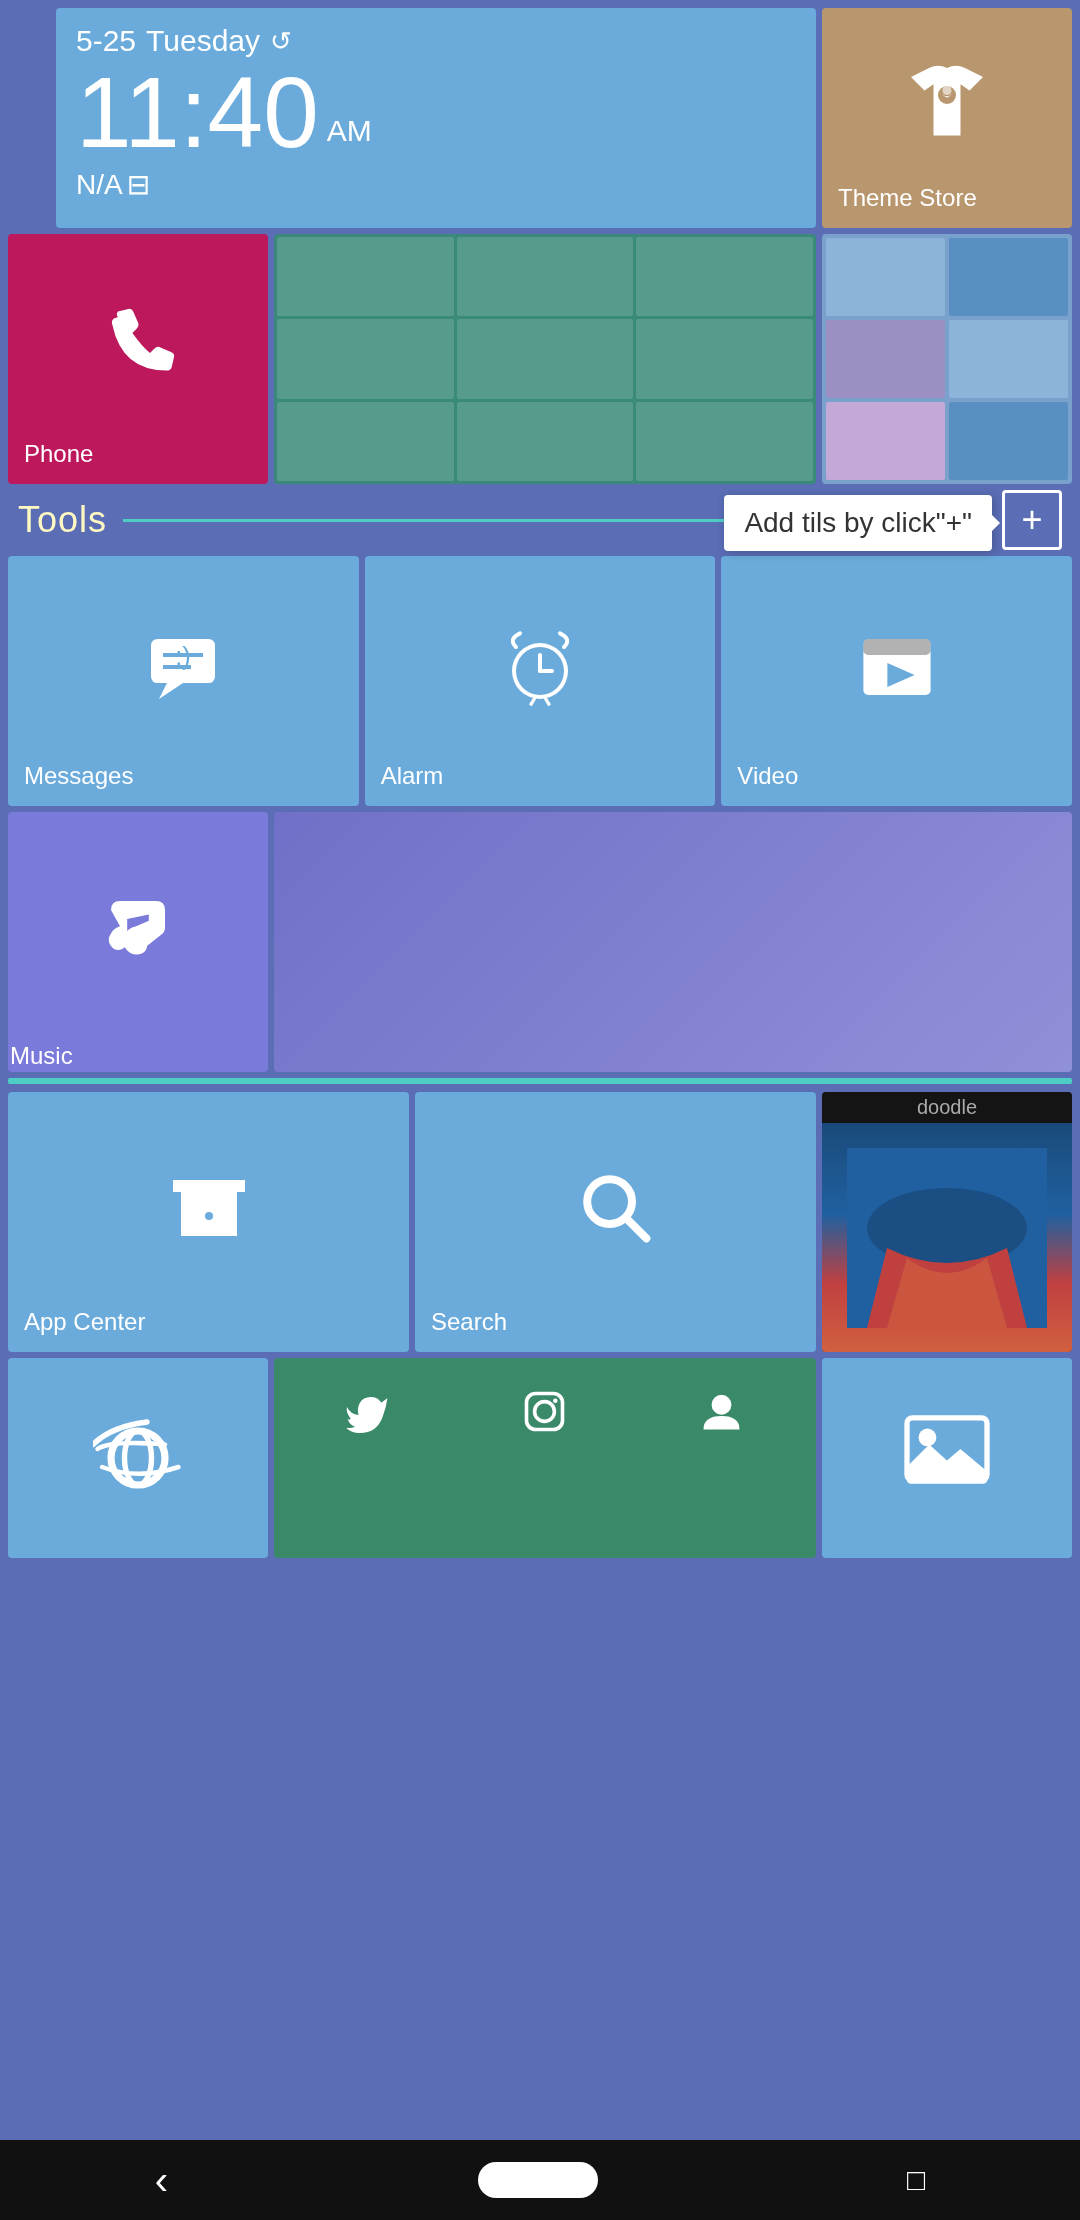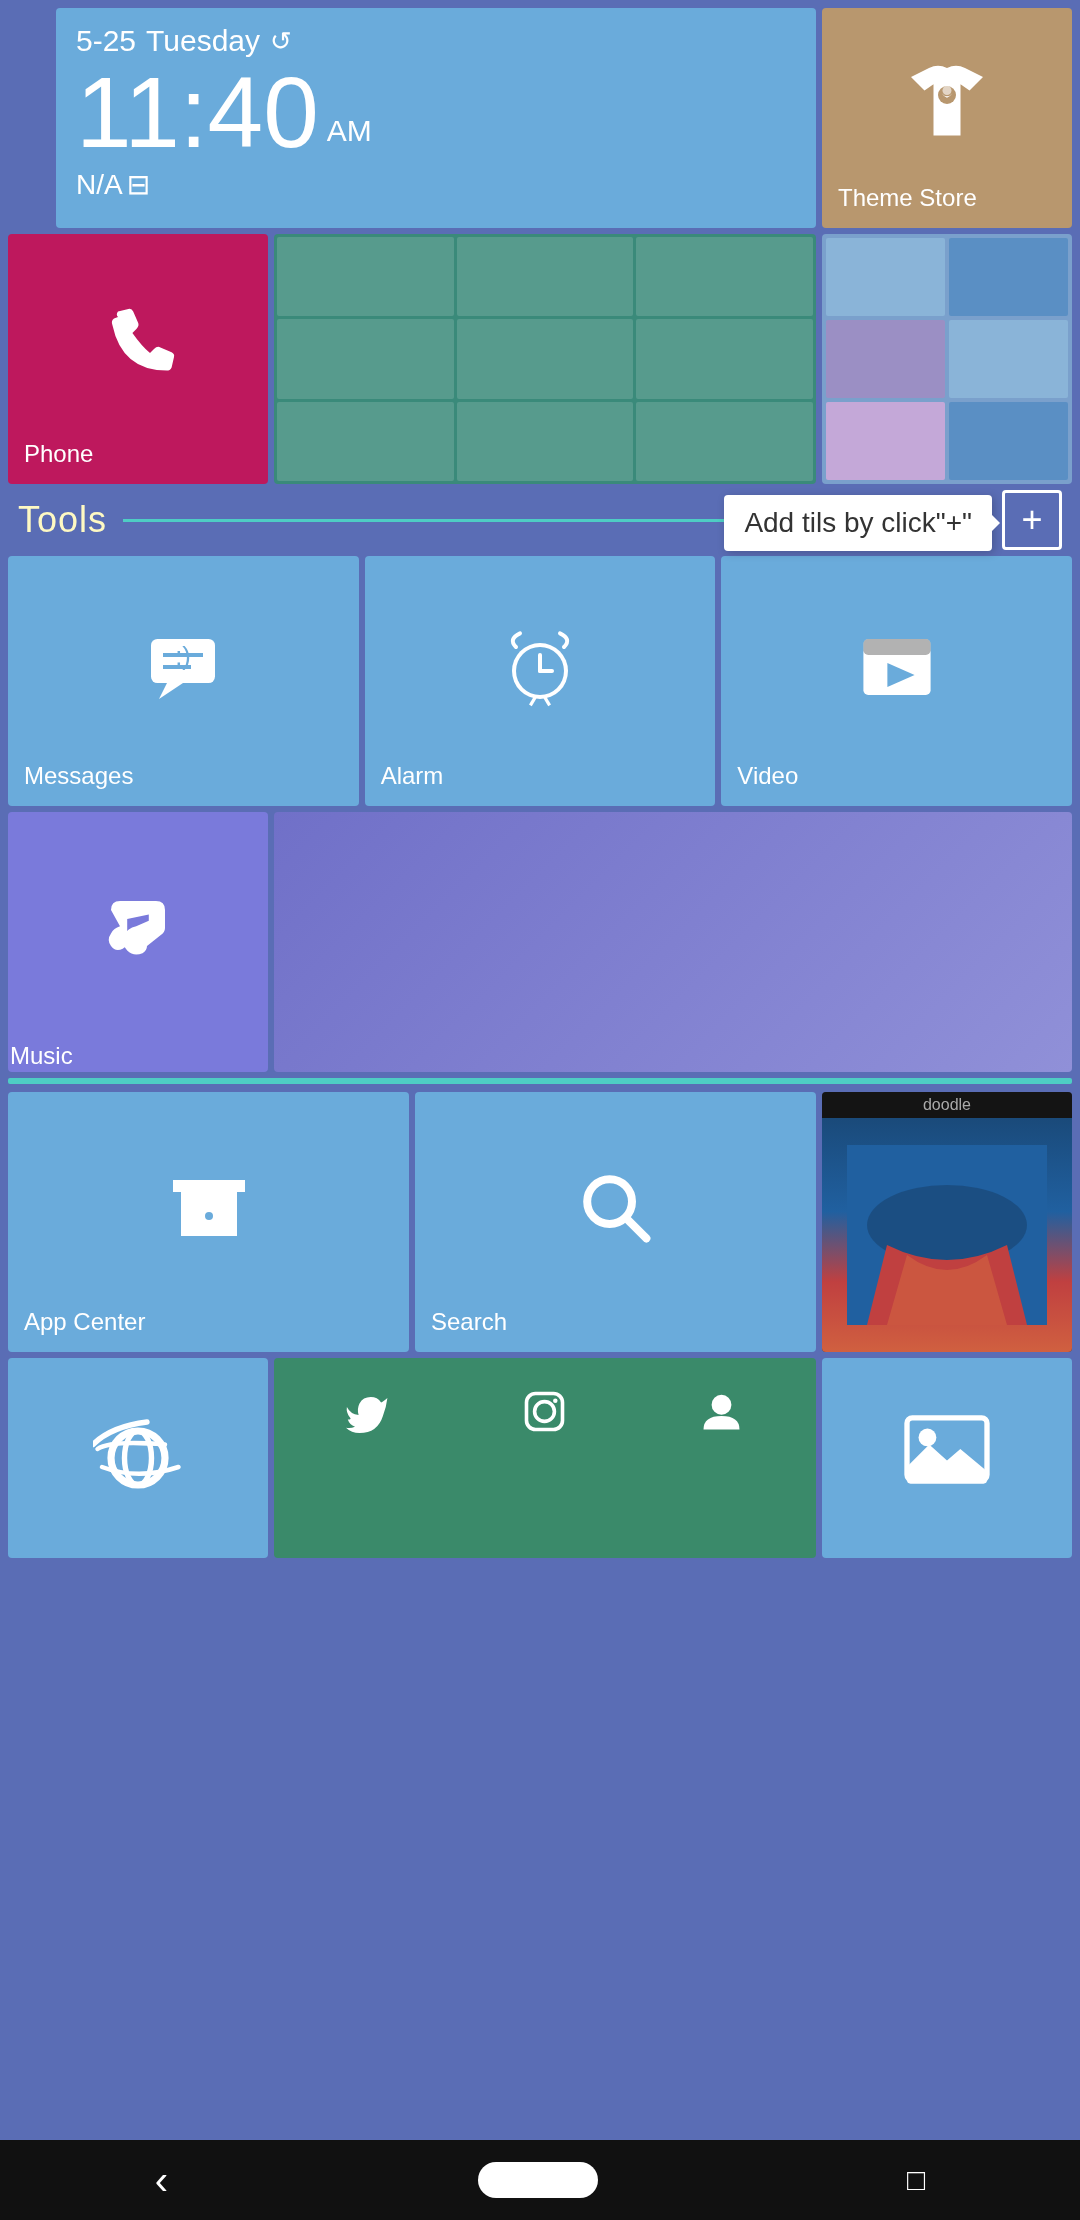--- a/index.html
+++ b/index.html
@@ -284,21 +284,21 @@
       width: 250px;
       background: #333;
       border-radius: 4px;
       overflow: hidden;
       position: relative;
       display: flex;
       flex-direction: column;
     }
     .doodle-label {
       color: #aaa;
-      font-size: 16px;
+      font-size: 20px;
       text-align: center;
       padding: 4px;
       background: rgba(0,0,0,0.6);
     }
     .doodle-img {
       flex: 1;
       background: linear-gradient(180deg, #1a4a7a 0%, #2060a0 40%, #c04040 70%, #d06040 100%);
       display: flex;
       align-items: center;
       justify-content: center;

